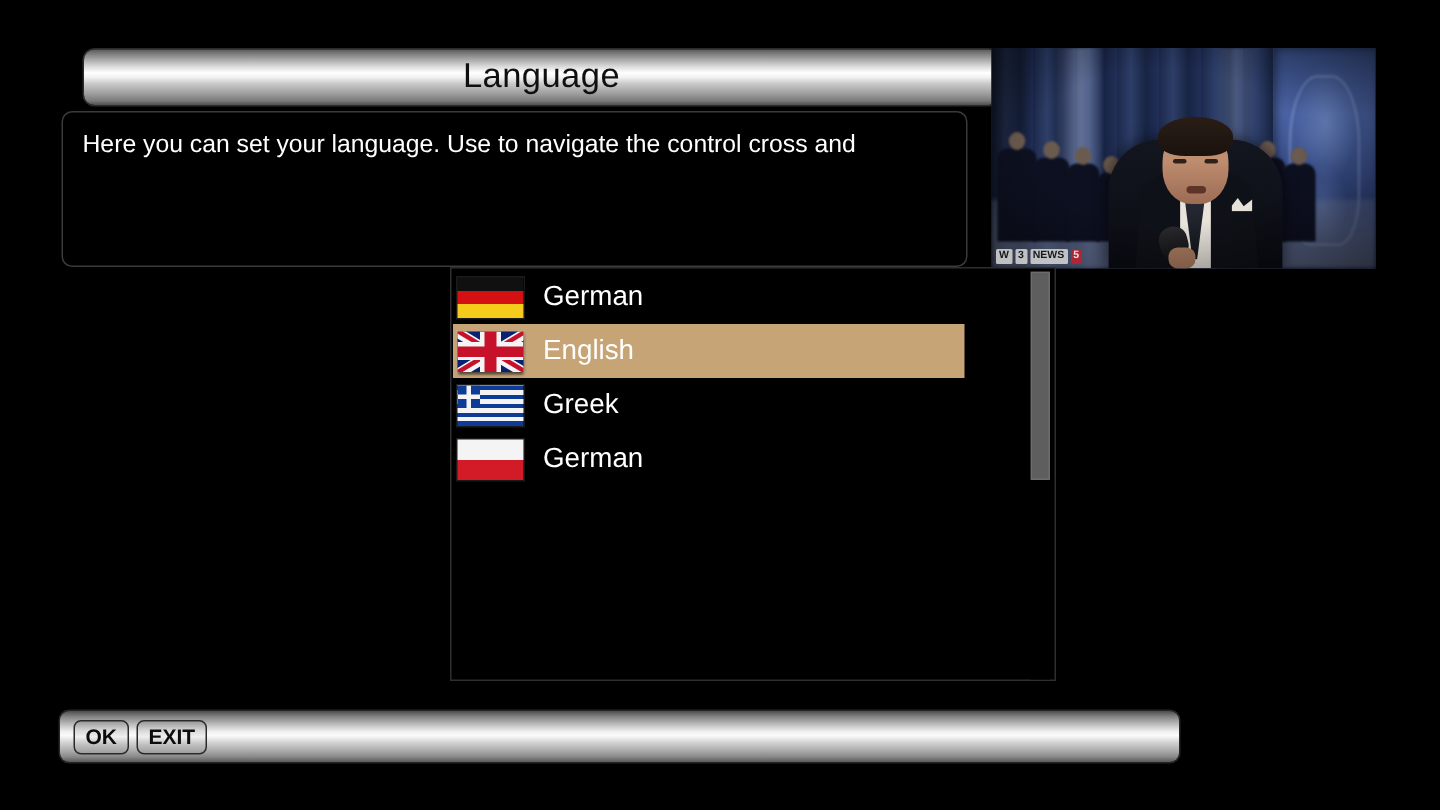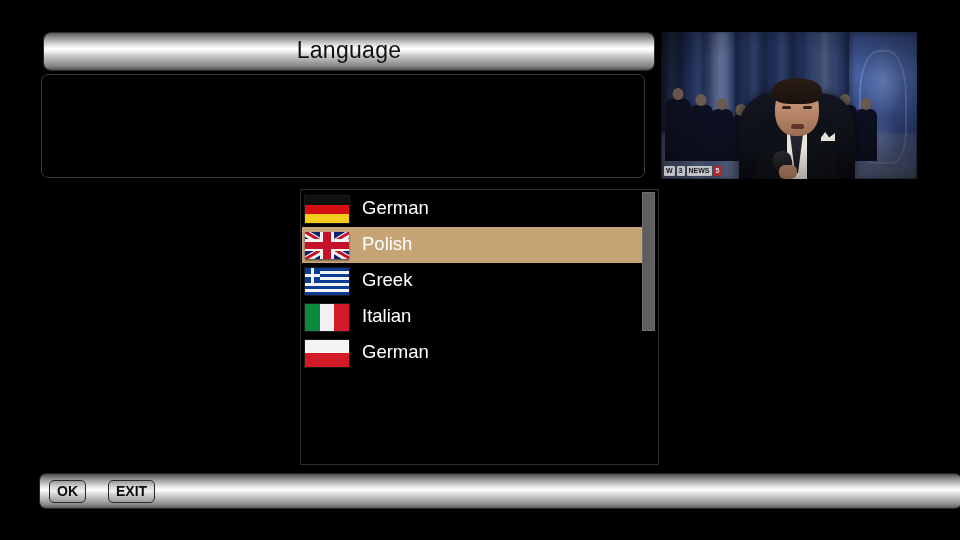--- a/index.html
+++ b/index.html
@@ -14,21 +14,21 @@
     height: 540px;
     background: #000000;
     overflow: hidden;
     font-family: "Liberation Sans", sans-serif;
     -webkit-font-smoothing: antialiased;
   }
 
   
   #title-bar {
     position: absolute;
-    left: 44px;
+    left: 56px;
     top: 33px;
     width: 610px;
     height: 37px;
     border-radius: 7px;
     background: linear-gradient(to bottom,
        #5a5a5a 0%,
        #8f8f8f 12%,
        #d8d8d8 30%,
        #ffffff 42%,
        #f2f2f2 50%,
@@ -231,22 +231,22 @@
     padding: 0 2px;
     border-radius: 1px;
     font-family: "Liberation Sans", sans-serif;
   }
   .bug-box.red { background: #c0202a; color: #ffffff; }
 
   
   #list-panel {
     position: absolute;
     left: 300px;
-    top: 189px;
-    width: 359px;
+    top: 178px;
+    width: 404px;
     height: 276px;
     background: #000000;
     border: 1px solid #2e2e2e;
     box-sizing: border-box;
   }
   #list-items {
     position: absolute;
     left: 1px;
     top: 1px;
     width: 341px;
@@ -329,39 +329,39 @@
     height: 139px;
     background: #5e5e5e;
     box-shadow: inset 0 0 0 1px #6e6e6e;
   }
 
   
   #bottom-bar {
     position: absolute;
     left: 40px;
     top: 474px;
-    width: 921px;
+    width: 746px;
     height: 34px;
     border-radius: 6px;
     background: linear-gradient(to bottom,
        #4c4c4c 0%,
        #7e7e7e 10%,
        #bcbcbc 26%,
        #efefef 40%,
        #fbfbfb 48%,
        #d2d2d2 62%,
        #ababab 78%,
        #888888 90%,
        #5b5b5b 100%);
     box-shadow: 0 0 0 1px #262626;
     display: flex;
     align-items: center;
     padding-left: 9px;
     box-sizing: border-box;
-    gap: 22px;
+    gap: 5px;
   }
   .softkey {
     height: 23px;
     min-width: 28px;
     padding: 0 7px;
     border-radius: 5px;
     border: 1.6px solid #2a2a2a;
     background: linear-gradient(to bottom, #9a9a9a 0%, #d6d6d6 28%, #efefef 48%, #c2c2c2 72%, #9d9d9d 100%);
     display: flex;
     align-items: center;
@@ -377,20 +377,21 @@
 </head>
 <body>
 
 <div id="screen">
 
   <div id="title-bar">
     <span id="title-text">Language</span>
   </div>
 
   <div id="desc-panel">
+    <div class="desc-line">Here you can set your language. Use to navigate the control cross and</div>
   </div>
 
   <div id="video-preview">
     <div class="vid-layer" id="vid-bg"></div>
     <div class="vid-layer" id="vid-pillar-a"></div>
     <div class="vid-layer" id="vid-pillar-b"></div>
     <div class="vid-layer" id="vid-panel-right"></div>
     <div class="vid-layer" id="vid-floor"></div>
 
     <div class="crowd" style="left:4px;  width:26px; height:62px;"></div>
@@ -437,37 +438,33 @@
         <span class="flag flag-gb">
           <i class="gb-dw1"></i>
             <i class="gb-dw2"></i>
           <i class="gb-dr1"></i>
             <i class="gb-dr2"></i>
           <i class="gb-cw-v"></i>
             <i class="gb-cw-h"></i>
           <i class="gb-cr-v"></i>
             <i class="gb-cr-h"></i>
         </span>
-        <span class="lang-label">Polish</span>
+        <span class="lang-label">English</span>
       </div>
 
 
       <div class="lang-row">
         <span class="flag flag-gr">
           <span class="gr-canton"></span>
           <span class="gr-cross-v"></span>
           <span class="gr-cross-h"></span>
         </span>
         <span class="lang-label">Greek</span>
       </div>
 
-      <div class="lang-row">
-        <span class="flag flag-it"></span>
-        <span class="lang-label">Italian</span>
-      </div>
 
       <div class="lang-row">
         <span class="flag flag-pl"></span>
         <span class="lang-label">German</span>
       </div>
 
 
     </div>
 
     <div id="scroll-track">

